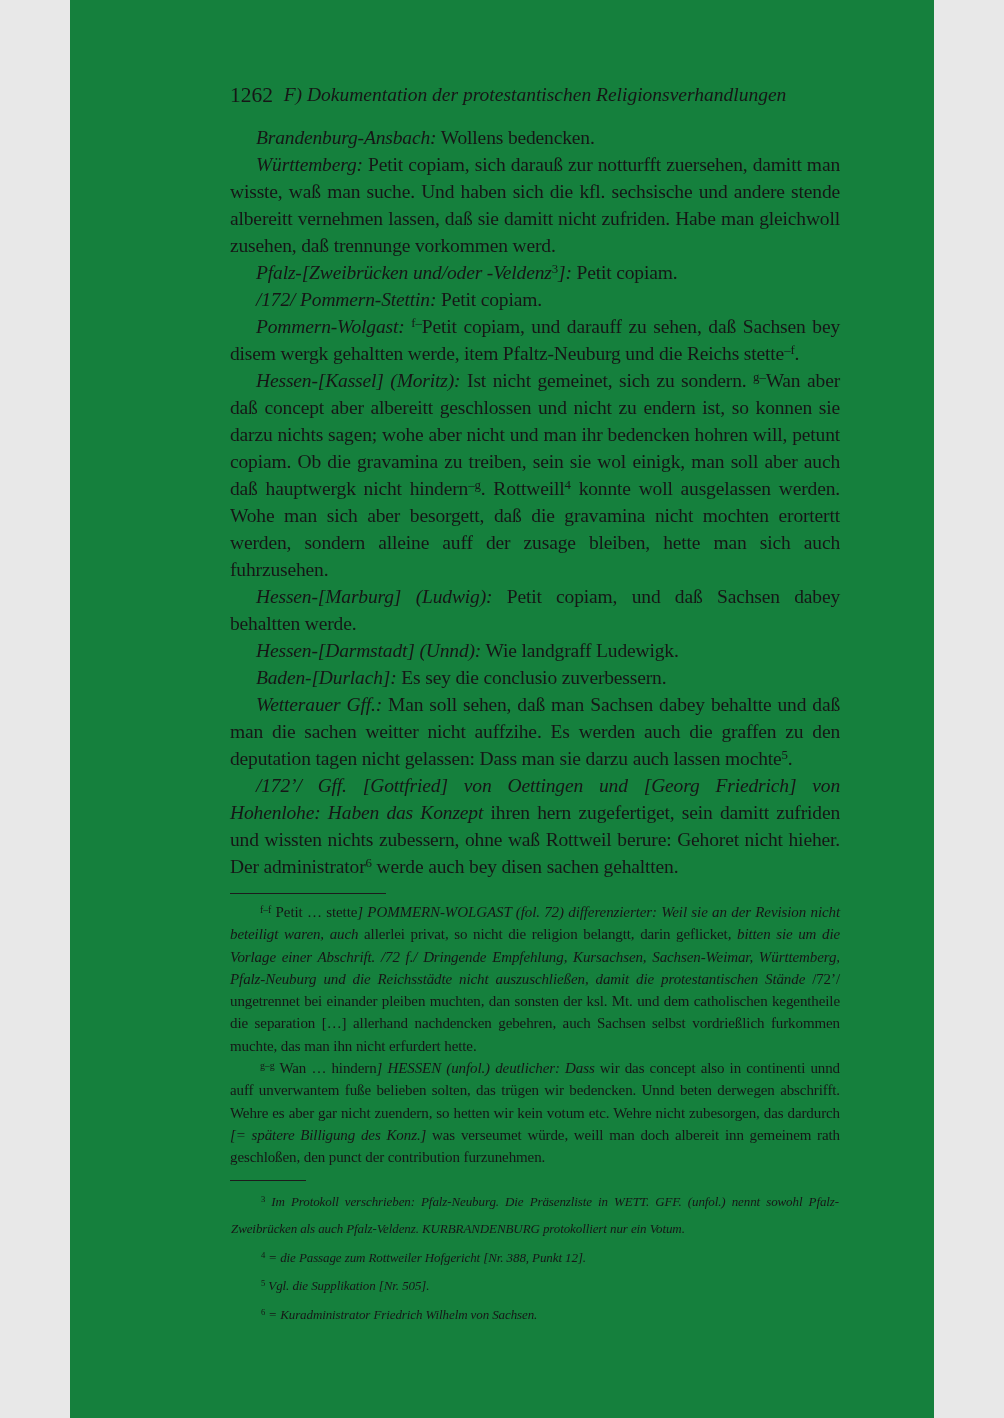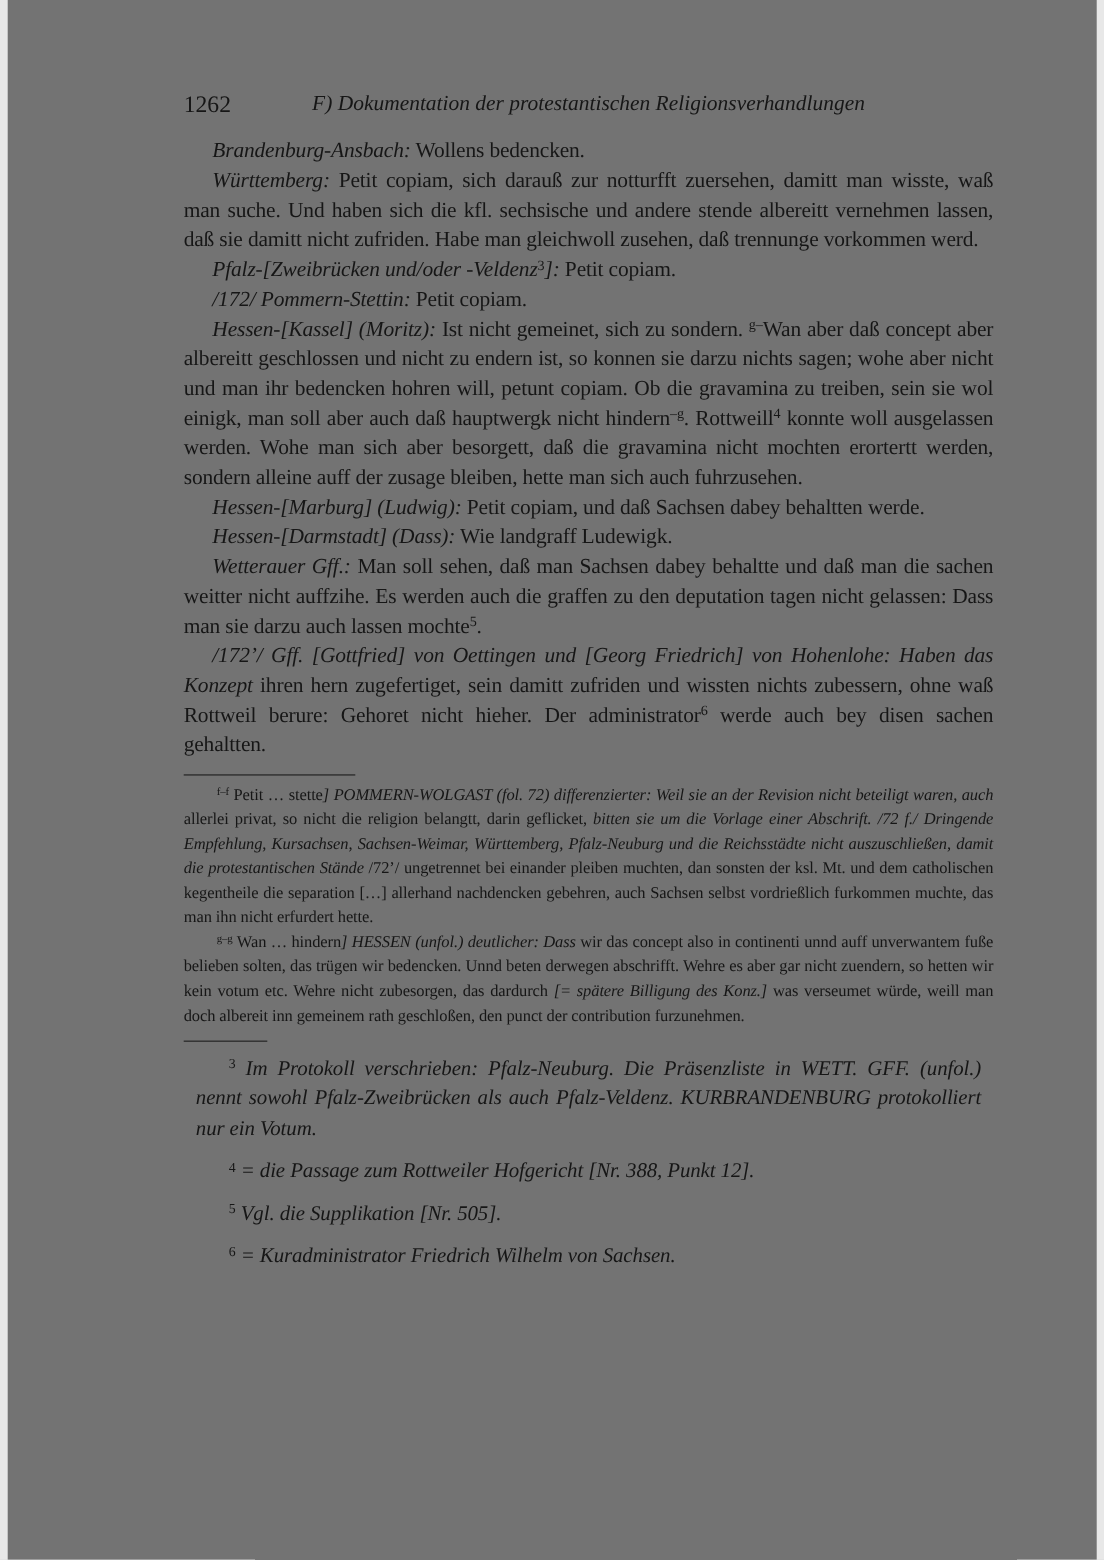--- a/index.html
+++ b/index.html
@@ -1,21 +1,21 @@
 <!DOCTYPE html>
 <html lang="de"><head>
 <meta charset="utf-8">
 <style>
   html, body { margin: 0; padding: 0; background: #e8e8e8; }
   .sheet {
     position: relative;
-    width: 990px;
+    width: 864px;
     height: 1418px;
     margin: 0 auto;
-    background: #737373;
+    background: #15803d;
     color: #161616;
     font-family: "Liberation Serif", "DejaVu Serif", serif;
     box-sizing: border-box;
     padding: 82px 94px 0 160px;
     overflow: hidden;
   }
   .pagehead {
     position: relative;
     height: 26px;
     margin-bottom: 16px;
@@ -51,22 +51,22 @@
   .appblock p.app-para {
     margin: 0;
     font-size: 15px;
     line-height: 22.3px;
     text-align: justify;
     text-indent: 30px;
     letter-spacing: -0.1px;
     hyphens: auto;
   }
   .fnblock p.fn-para {
-    margin: 11px;
-    font-size: 19px;
+    margin: 1px;
+    font-size: 13px;
     line-height: 27.5px;
     text-align: justify;
     text-indent: 30px;
     letter-spacing: -0.1px;
     hyphens: auto;
   }
   .it { font-style: italic; }
   sup {
     font-size: 0.66em;
     line-height: 0;
@@ -84,23 +84,25 @@
   <div class="pagehead">
     <span class="pagenum">1262</span>
     <div class="runhead">F) Dokumentation der protestantischen Religionsverhandlungen</div>
   </div>
 
   <div class="bodyblock">
       <p class="body-para"><span class="it">Brandenburg-Ansbach:</span><span> Wollens bedencken.</span></p>
       <p class="body-para"><span class="it">Württemberg:</span><span> Petit copiam, sich darauß zur notturfft zuersehen, damitt man wisste, waß man suche. Und haben sich die kfl. sechsische und andere stende albereitt vernehmen lassen, daß sie damitt nicht zufriden. Habe man gleichwoll zusehen, daß trennunge vorkommen werd.</span></p>
       <p class="body-para"><span class="it">Pfalz-[Zweibrücken und/oder -Veldenz</span><sup>3</sup><span class="it">]:</span><span> Petit copiam.</span></p>
       <p class="body-para"><span class="it">/172/ Pommern-Stettin:</span><span> Petit copiam.</span></p>
+      <p class="body-para"><span class="it">Pommern-Wolgast:</span><span> </span><sup>f–</sup><span>Petit copiam, und darauff zu sehen, daß Sachsen bey disem wergk gehaltten werde, item Pfaltz-Neuburg und die Reichs stette</span><sup>–f</sup><span>.</span></p>
       <p class="body-para"><span class="it">Hessen-[Kassel] (Moritz):</span><span> Ist nicht gemeinet, sich zu sondern. </span><sup>g–</sup><span>Wan aber daß concept aber albereitt geschlossen und nicht zu endern ist, so konnen sie darzu nichts sagen; wohe aber nicht und man ihr bedencken hohren will, petunt copiam. Ob die gravamina zu treiben, sein sie wol einigk, man soll aber auch daß hauptwergk nicht hindern</span><sup>–g</sup><span>. Rottweill</span><sup>4</sup><span> konnte woll ausgelassen werden. Wohe man sich aber besorgett, daß die gravamina nicht mochten erortertt werden, sondern alleine auff der zusage bleiben, hette man sich auch fuhrzusehen.</span></p>
       <p class="body-para"><span class="it">Hessen-[Marburg] (Ludwig):</span><span> Petit copiam, und daß Sachsen dabey behaltten werde.</span></p>
-      <p class="body-para"><span class="it">Hessen-[Darmstadt] (Dass):</span><span> Wie landgraff Ludewigk.</span></p>
+      <p class="body-para"><span class="it">Hessen-[Darmstadt] (Unnd):</span><span> Wie landgraff Ludewigk.</span></p>
+      <p class="body-para"><span class="it">Baden-[Durlach]:</span><span> Es sey die conclusio zuverbessern.</span></p>
       <p class="body-para"><span class="it">Wetterauer Gff.:</span><span> Man soll sehen, daß man Sachsen dabey behaltte und daß man die sachen weitter nicht auffzihe. Es werden auch die graffen zu den deputation tagen nicht gelassen: Dass man sie darzu auch lassen mochte</span><sup>5</sup><span>.</span></p>
       <p class="body-para"><span class="it">/172’/ Gff. [Gottfried] von Oettingen und [Georg Friedrich] von Hohenlohe: Haben das Konzept</span><span> ihren hern zugefertiget, sein damitt zufriden und wissten nichts zubessern, ohne waß Rottweil berure: Gehoret nicht hieher. Der administrator</span><sup>6</sup><span> werde auch bey disen sachen gehaltten.</span></p>
     </div>
 
   <hr class="rule rule-apparatus">
 
   <div class="appblock">
       <p class="app-para"><sup>f–f</sup><span> Petit … stette</span><span class="it">] POMMERN-WOLGAST (fol. 72) differenzierter: Weil sie an der Revision nicht beteiligt waren, auch</span><span> allerlei privat, so nicht die religion belangtt, darin geflicket, </span><span class="it">bitten sie um die Vorlage einer Abschrift. /72 f./ Dringende Empfehlung, Kursachsen, Sachsen-Weimar, Württemberg, Pfalz-Neuburg und die Reichsstädte nicht auszuschließen, damit die protestantischen Stände</span><span> /72’/ ungetrennet bei einander pleiben muchten, dan sonsten der ksl. Mt. und dem catholischen kegentheile die separation […] allerhand nachdencken gebehren, auch Sachsen selbst vordrießlich furkommen muchte, das man ihn nicht erfurdert hette.</span></p>
       <p class="app-para"><sup>g–g</sup><span> Wan … hindern</span><span class="it">] HESSEN (unfol.) deutlicher: Dass</span><span> wir das concept also in continenti unnd auff unverwantem fuße belieben solten, das trügen wir bedencken. Unnd beten derwegen abschrifft. Wehre es aber gar nicht zuendern, so hetten wir kein votum etc. Wehre nicht zubesorgen, das dardurch </span><span class="it">[= spätere Billigung des Konz.]</span><span> was verseumet würde, weill man doch albereit inn gemeinem rath geschloßen, den punct der contribution furzunehmen.</span></p>
     </div>

